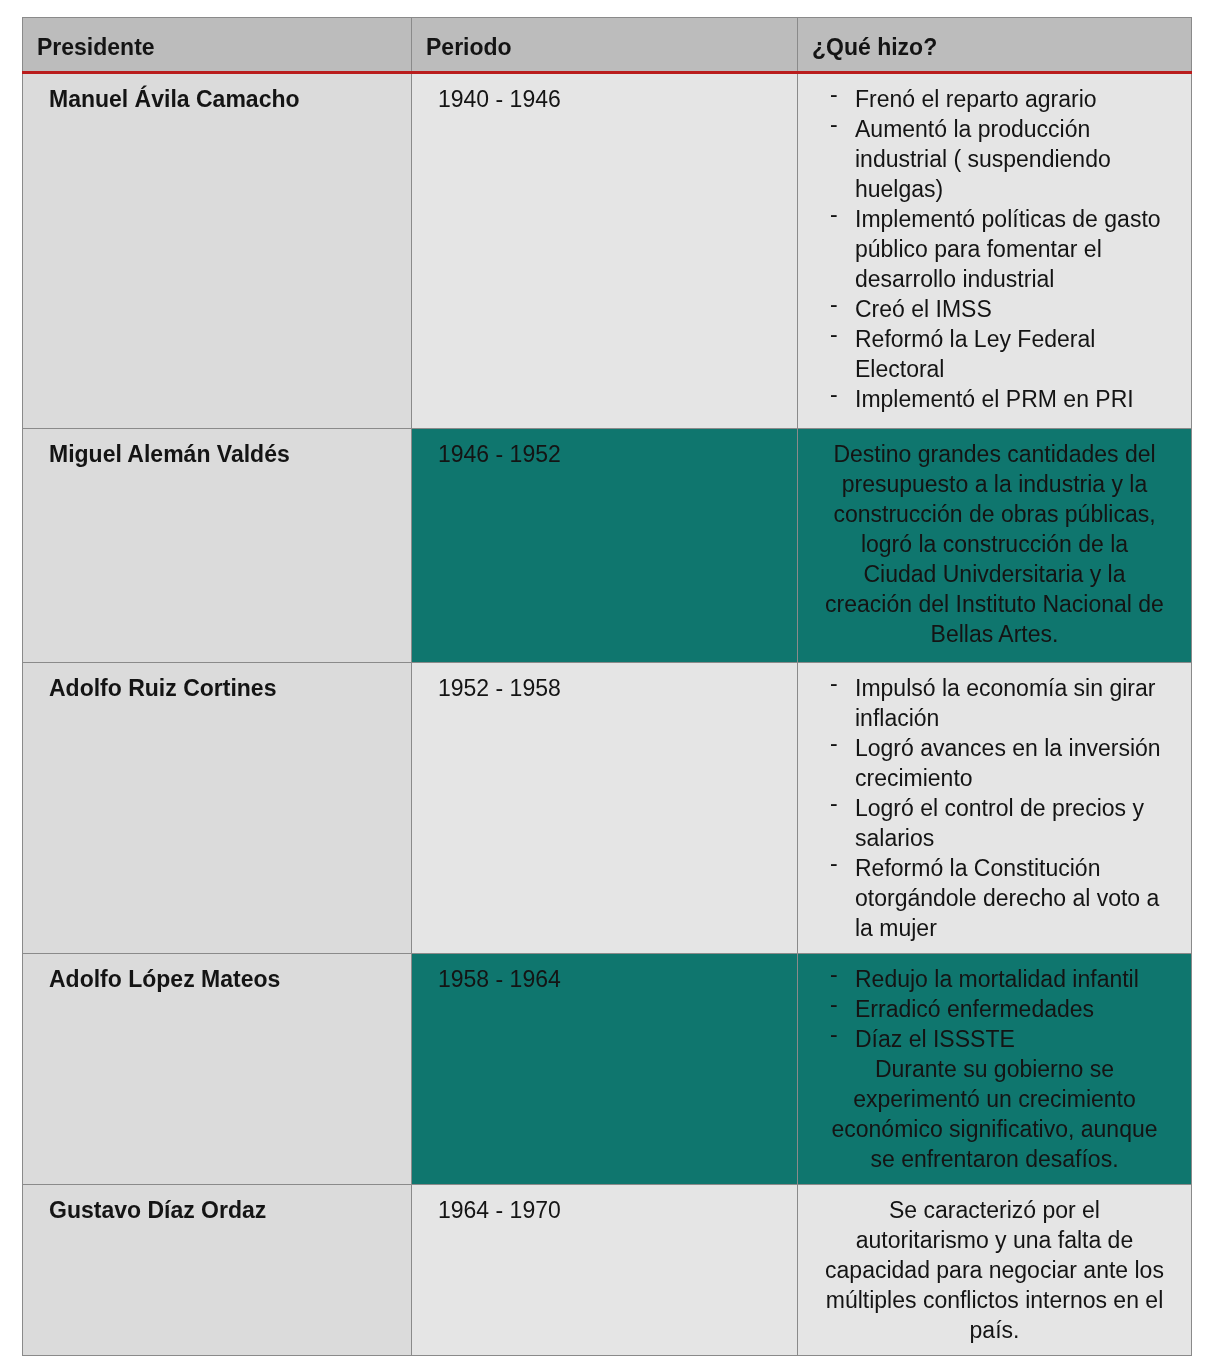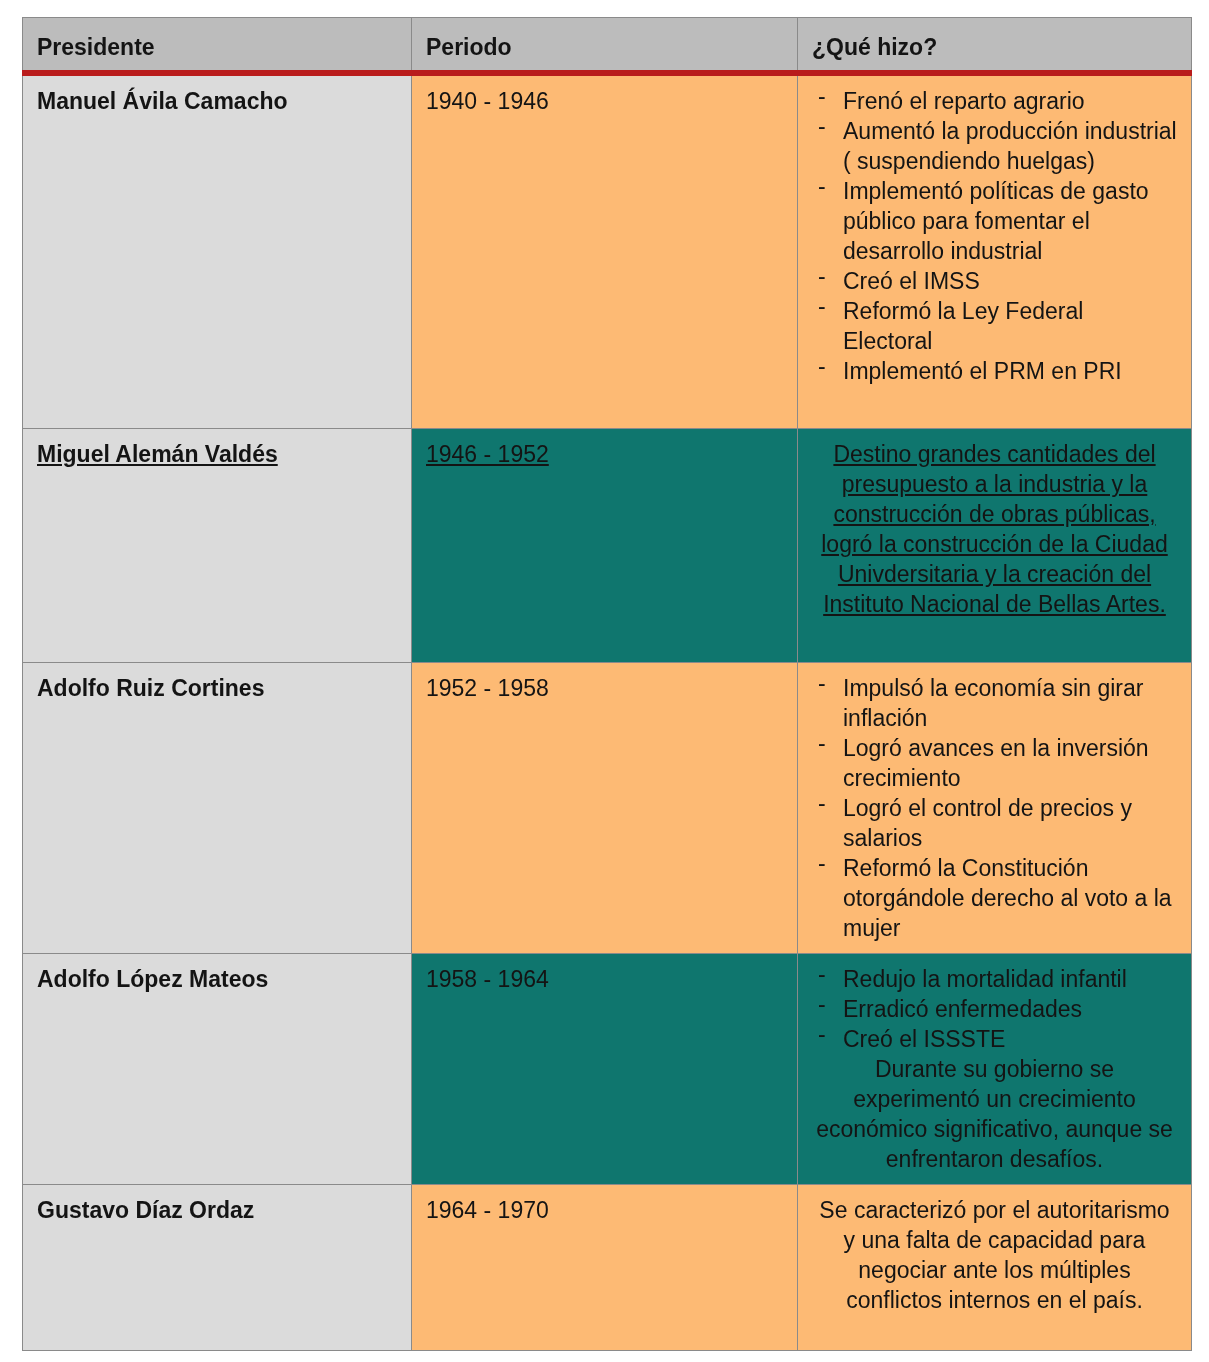--- a/index.html
+++ b/index.html
@@ -22,41 +22,41 @@
     font-size: 23px;
     line-height: 30px;
   }
   col.c1 { width: 389px; }
   col.c2 { width: 386px; }
   col.c3 { width: 394px; }
 
   th, td {
     border: 1px solid #8a8a8a;
     vertical-align: top;
-    padding: 10px 14px;
+    padding: 10px 26px;
     box-sizing: border-box;
     text-align: left;
   }
   thead th {
     background: #bcbcbc;
     font-weight: bold;
     padding: 14px 14px 4px 14px;
-    border-bottom: 6px solid #b91c1c;
+    border-bottom: 3px solid #b91c1c;
     height: 55px;
   }
   td.president {
     background: #dbdbdb;
     font-weight: bold;
   }
   tr.alt td.period, tr.alt td.what { background: #0f766e; }
-  tr.plain td.period, tr.plain td.what { background: #fdba74; }
+  tr.plain td.period, tr.plain td.what { background: #e5e5e5; }
 
   
   tr.r0 td { height: 356px; }
-  tr.r1 td { height: 234px; text-decoration: underline; }
+  tr.r1 td { height: 234px; }
   tr.r2 td { height: 291px; }
   tr.r3 td { height: 230px; }
   tr.r4 td { height: 166px; margin-left: 36px; }
 
   ul.achievements {
     list-style: none;
     margin: 0;
     padding: 0;
   }
   ul.achievements li {
@@ -126,21 +126,21 @@
         </td>
       </tr>
 
       <tr class="r3 alt">
         <td class="president">Adolfo López Mateos</td>
         <td class="period">1958 - 1964</td>
         <td class="what">
           <ul class="achievements">
             <li><span class="dash">-</span><span>Redujo la mortalidad infantil</span></li>
             <li><span class="dash">-</span><span>Erradicó enfermedades</span></li>
-            <li><span class="dash">-</span><span>Creó el ISSSTE</span></li>
+            <li><span class="dash">-</span><span>Díaz el ISSSTE</span></li>
           </ul>
           <p>Durante su gobierno se experimentó un crecimiento económico significativo, aunque se enfrentaron desafíos.</p>
         </td>
       </tr>
 
       <tr class="r4 plain">
         <td class="president">Gustavo Díaz Ordaz</td>
         <td class="period">1964 - 1970</td>
         <td class="what">
           <p>Se caracterizó por el autoritarismo y una falta de capacidad para negociar ante los múltiples conflictos internos en el país.</p>

